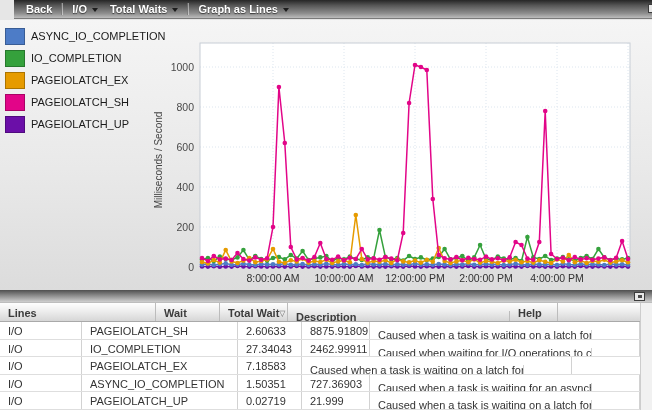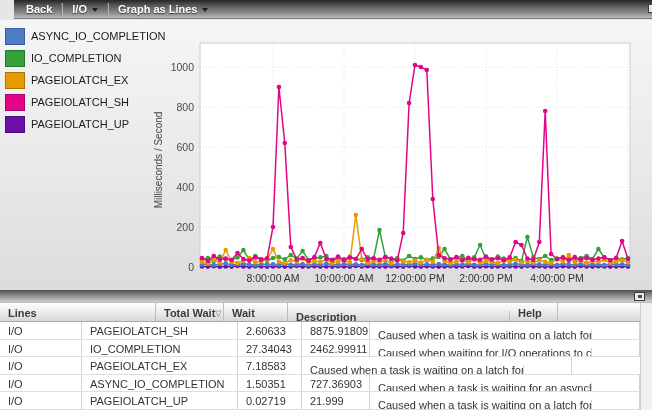--- a/index.html
+++ b/index.html
@@ -64,20 +64,24 @@
 </head>
 <body>
 
 <div class="toolbar">
   <div class="tb-item">
     <span>Back</span>
   </div>
   <div class="tb-sep"></div>
   <div class="tb-item">
     <span>I/O</span>
+    <span class="tb-arrow"></span>
+  </div>
+  <div class="tb-item">
+    <span>Total Waits</span>
     <span class="tb-arrow"></span>
   </div>
   <div class="tb-sep"></div>
   <div class="tb-item">
     <span>Graph as Lines</span>
     <span class="tb-arrow"></span>
   </div>
   <div class="panel-btn"></div>
 </div>
 
@@ -519,26 +523,26 @@
 
 <div class="splitter">
   <div class="panel-btn"></div>
 </div>
 
 <div class="grid">
   <div class="grid-header" id="grid-header">
       <div class="hcell c1">
         <span>Lines</span>
       </div>
+      <div class="hcell c2">
+        <span>Wait</span>
+      </div>
       <div class="hcell c3">
         <span>Total Wait</span>
         <span class="sort-glyph">▽</span>
-      </div>
-      <div class="hcell c2">
-        <span>Wait</span>
       </div>
       <div class="hcell c4">
         <span>Description</span>
       </div>
       <div class="hcell c5">
         <span>Help</span>
       </div>
     </div>
   <div id="grid-body">
       <div class="grid-row">

